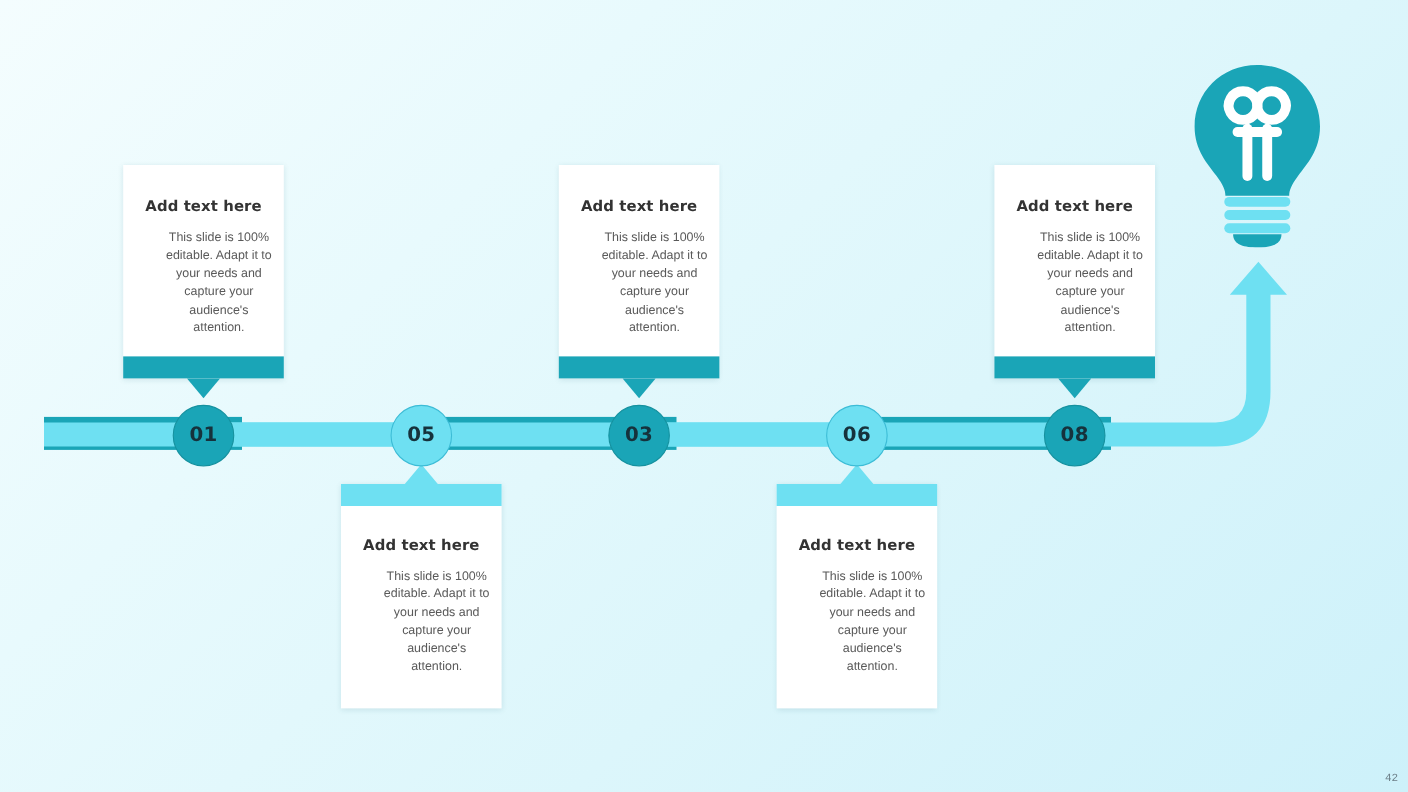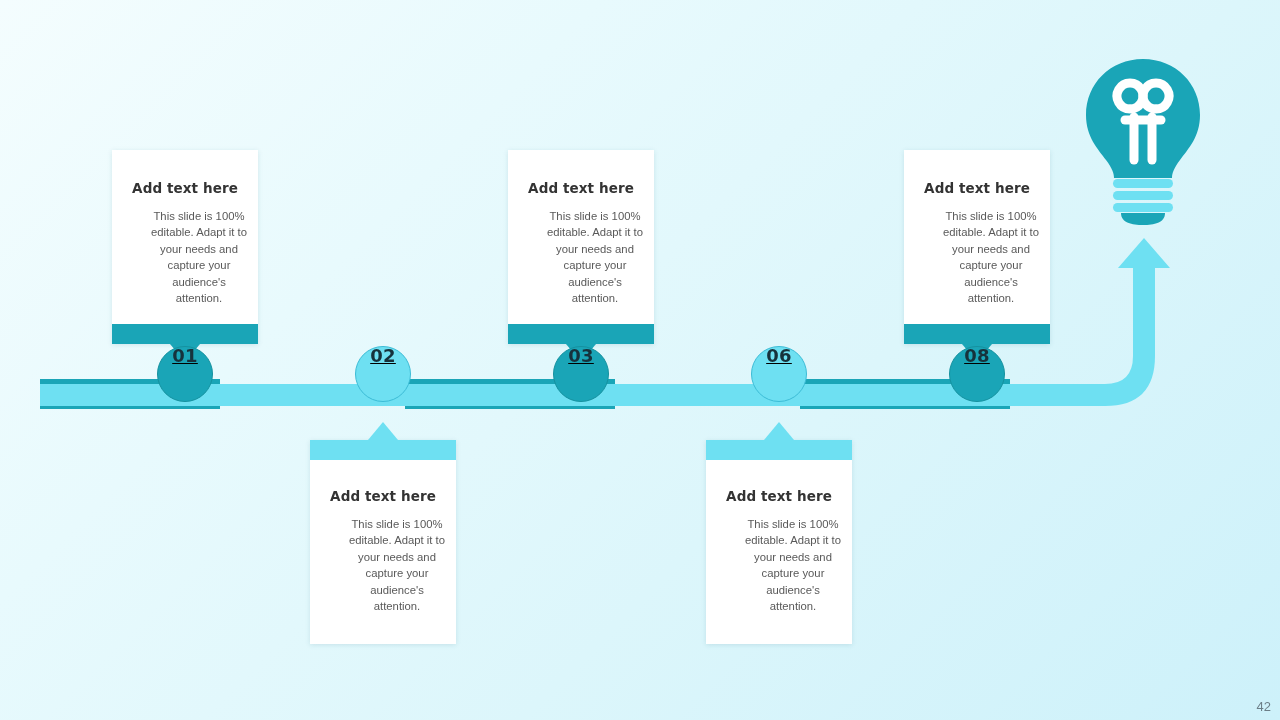--- a/index.html
+++ b/index.html
@@ -43,25 +43,25 @@
     height: 720px;
     pointer-events: none;
   }
 
   
   .step-node {
     position: absolute;
     width: 56px;
     height: 56px;
     border-radius: 50%;
-    top: 346px;
+    top: 368px;
     display: flex;
+    align-items: center;
     justify-content: center;
     box-sizing: border-box;
-    text-decoration: underline;
   }
   .step-node .num {
     font-family: "DejaVu Sans", sans-serif;
     font-size: 18px;
     font-weight: 700;
     color: #16323c;
     letter-spacing: 0.3px;
     line-height: 1;
   }
   .node-dark {
@@ -151,22 +151,22 @@
     top: 57px;
     width: 122px;
     height: 168px;
   }
 
   
   #page-number {
     position: absolute;
     right: 9px;
     bottom: 6px;
-    font-family: Liberation Sans, sans-serif;
-    font-size: 13px;
+    font-family: Liberation Mono, monospace;
+    font-size: 10px;
     color: #6c7f88;
   }
 </style>
 </head>
 <body>
 
 <div id="slide">
 
 
   <svg id="timeline" viewBox="0 0 1280 720" width="1280" height="720">
@@ -193,21 +193,21 @@
   </div>
 
   <div class="card card-bottom" style="left:310px;">
     <div class="card-bar"></div>
     <div class="card-body">
       <div class="card-title">Add text here</div>
       <div class="card-text">This slide is 100% editable. Adapt it to your needs and capture your audience's attention.</div>
     </div>
   </div>
   <div class="step-node node-light" style="left:355px;">
-    <span class="num">02</span>
+    <span class="num">05</span>
   </div>
 
   <div class="card card-top" style="left:508px;">
     <div class="card-body">
       <div class="card-title">Add text here</div>
       <div class="card-text">This slide is 100% editable. Adapt it to your needs and capture your audience's attention.</div>
     </div>
     <div class="card-bar"></div>
   </div>
   <div class="step-node node-dark" style="left:553px;">

